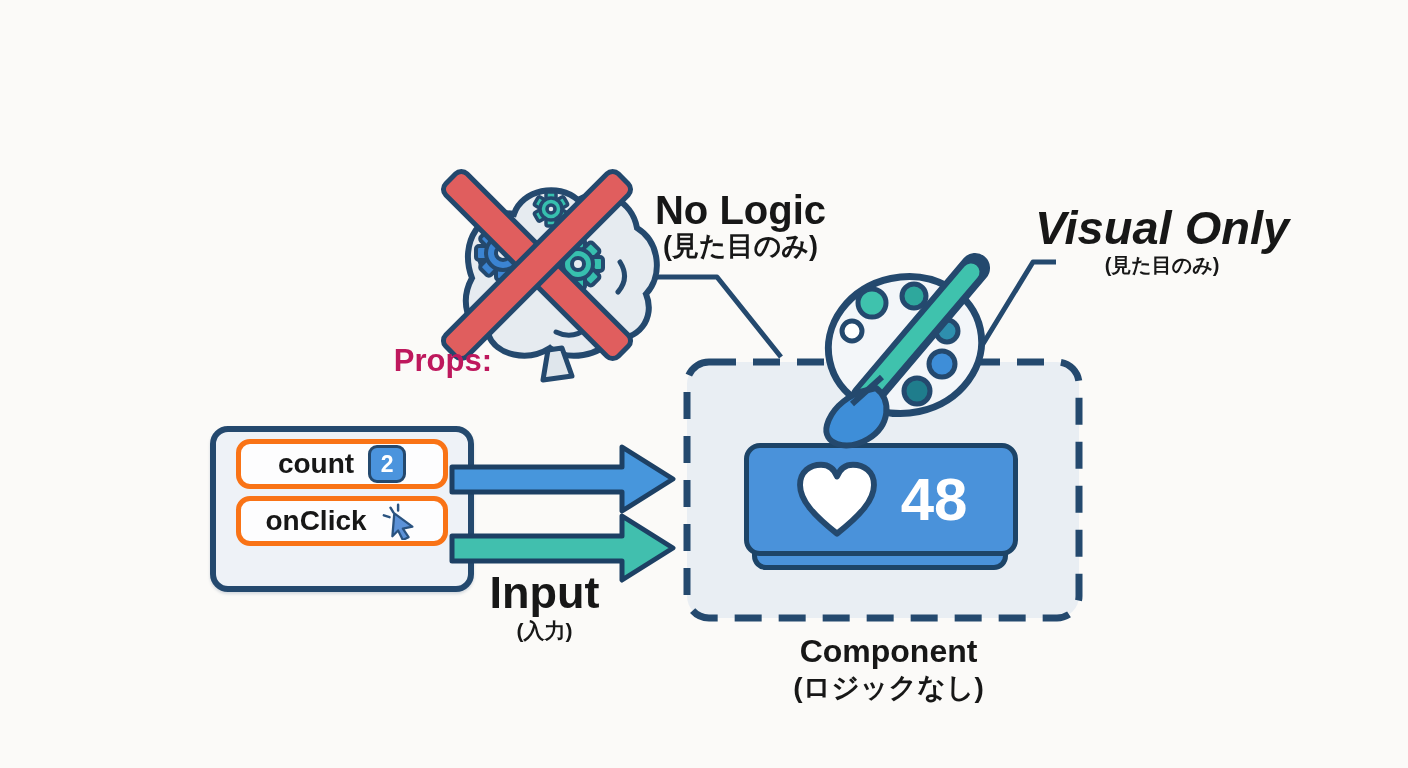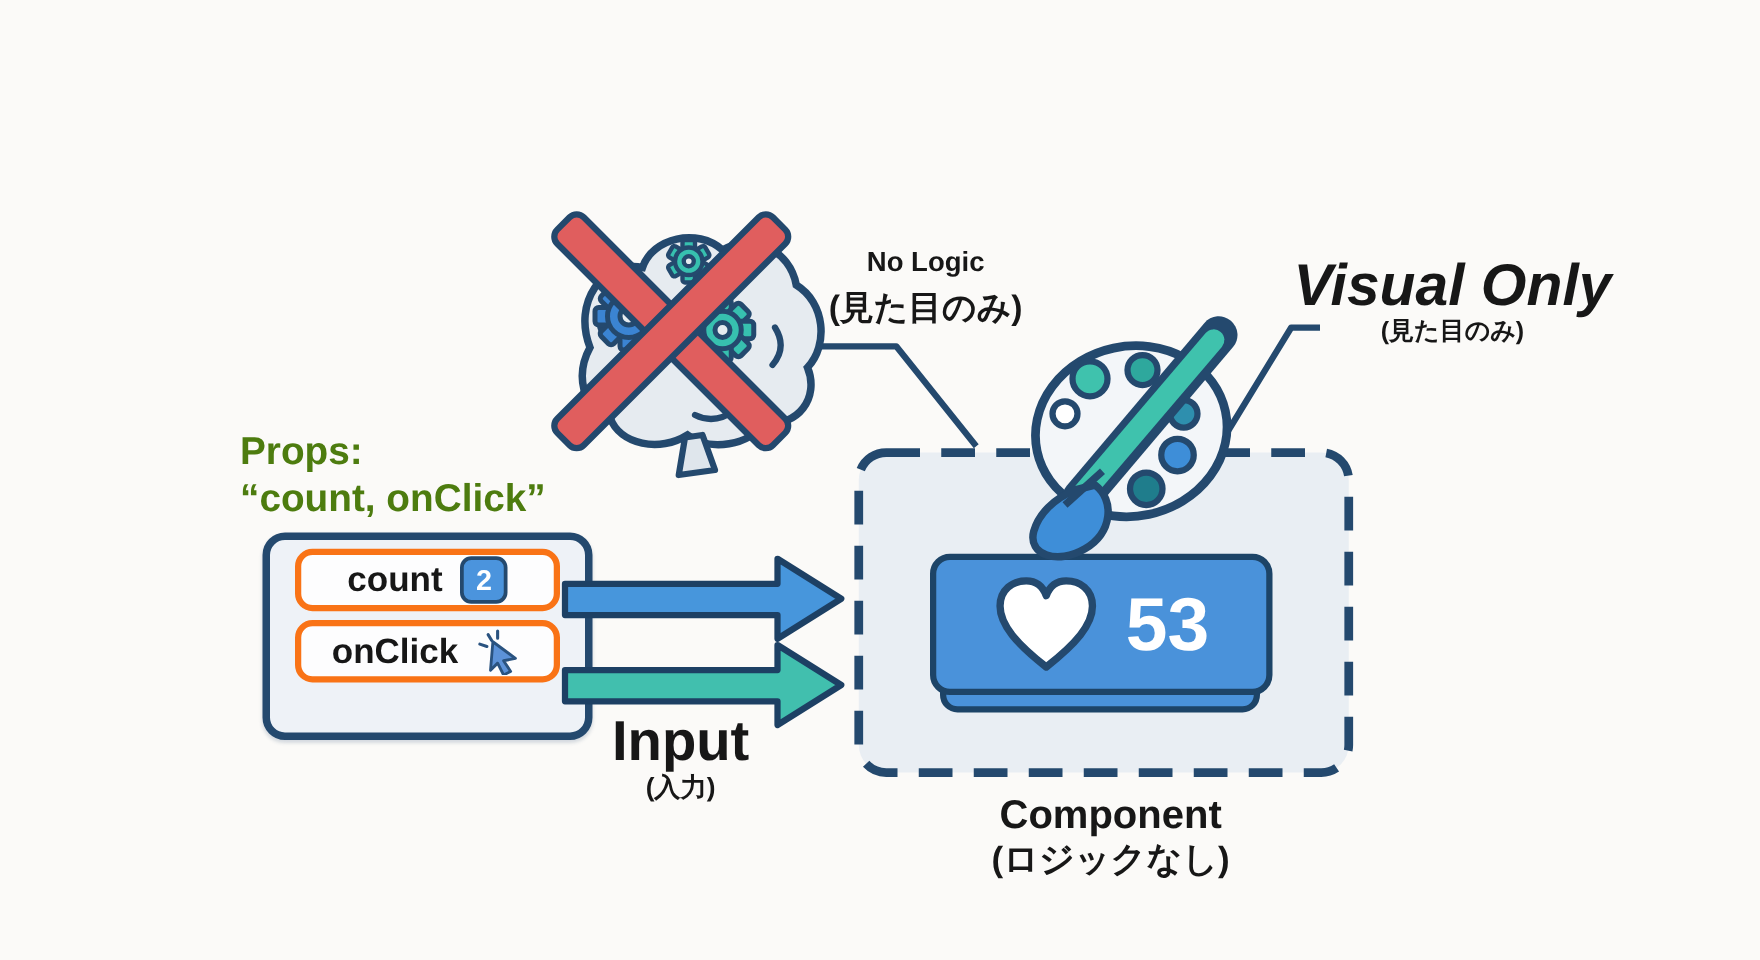--- a/index.html
+++ b/index.html
@@ -8,26 +8,26 @@
   .abs{position:absolute;}
   svg{display:block;}
   .svg-layer{position:absolute;left:0;top:0;pointer-events:none;}
 
   
   .title{left:0;right:0;top:48px;text-align:center;font-size:52px;font-weight:700;color:#2b5781;letter-spacing:1px;}
   .callout{text-align:center;color:#171717;font-weight:700;}
   .callout .en{display:block;}
   .callout .jp{display:block;}
   .no-logic{left:608px;top:190px;width:265px;}
-  .no-logic .en{font-size:22px;line-height:40px;}
+  .no-logic .en{font-size:40px;line-height:40px;}
   .no-logic .jp{font-size:27px;line-height:32px;}
   .visual-only{left:1028px;top:208px;width:268px;}
   .visual-only .en{font-size:47px;line-height:40px;font-style:italic;}
   .visual-only .jp{font-size:20px;line-height:34px;}
-  .props-caption{left:192px;top:342px;width:300px;text-align:left;color:#4d7c0f;font-weight:700;font-size:31px;line-height:38px;}
+  .props-caption{left:192px;top:342px;width:300px;text-align:right;color:#be185d;font-weight:700;font-size:31px;line-height:38px;}
   .input-label{left:452px;top:574px;width:185px;}
   .input-label .en{font-size:45px;line-height:38px;}
   .input-label .jp{font-size:21px;line-height:38px;}
   .component-label{left:736px;top:633px;width:305px;}
   .component-label .en{font-size:32px;line-height:37px;}
   .component-label .jp{font-size:28px;line-height:35px;}
 
   
   .props-panel{left:210px;top:426px;width:252px;height:154px;background:#eef2f7;border:6px solid #24496e;border-radius:18px;box-shadow:0 2px 3px rgba(40,70,110,.18);}
   .props-header{text-align:center;font-size:30px;font-weight:700;color:#171717;margin-top:3px;}
@@ -65,21 +65,21 @@
     </div>
   </div>
 
   <div class="abs like-btn-shadow"></div>
   <div class="abs like-btn">
     <span>
       <svg width="84" height="78" viewBox="0 0 100 92">
         <path d="M 50 86 C 22 64, 6 46, 6 28 C 6 12, 18 4, 31 4 C 41 4, 47 10, 50 18 C 53 10, 59 4, 69 4 C 82 4, 94 12, 94 28 C 94 46, 78 64, 50 86 Z" fill="#ffffff" stroke="#24496e" stroke-width="7" stroke-linejoin="round"></path>
       </svg>
     </span>
-    <span class="like-count">53</span>
+    <span class="like-count">48</span>
   </div>
 
   <svg class="svg-layer" width="1408" height="768" viewBox="0 0 1408 768">
 
     <polyline points="612,277 717,277 781,357" fill="none" stroke="#24496e" stroke-width="5" stroke-linejoin="round"></polyline>
     <polyline points="1056,262 1033,262 975,357" fill="none" stroke="#24496e" stroke-width="5" stroke-linejoin="round"></polyline>
 
     <g>
       <path d="M 472 278 C 458 242, 482 208, 514 214 C 522 190, 558 182, 578 200 C 602 186, 632 200, 637 228 C 660 242, 663 276, 646 294 C 656 318, 638 342, 612 338 C 600 356, 568 362, 550 348 C 528 362, 496 356, 488 334 C 466 328, 460 300, 472 278 Z" fill="#e6ebf0" stroke="#24496e" stroke-width="6"></path>
       <path d="M 548 350 L 543 380 L 572 376 L 562 348 Z" fill="#dfe6ec" stroke="#24496e" stroke-width="5" stroke-linejoin="round"></path>
@@ -152,21 +152,20 @@
     <span class="jp">(見た目のみ)</span>
   </div>
 
   <div class="abs callout visual-only">
     <span class="en">Visual Only</span>
     <span class="jp">(見た目のみ)</span>
   </div>
 
   <div class="abs props-caption">
     <span class="en" style="display:block">Props:</span>
-    <span class="en" style="display:block">“count, onClick”</span>
   </div>
 
   <div class="abs callout input-label">
     <span class="en">Input</span>
     <span class="jp">(入力)</span>
   </div>
 
   <div class="abs callout component-label">
     <span class="en">Component</span>
     <span class="jp">(ロジックなし)</span>

